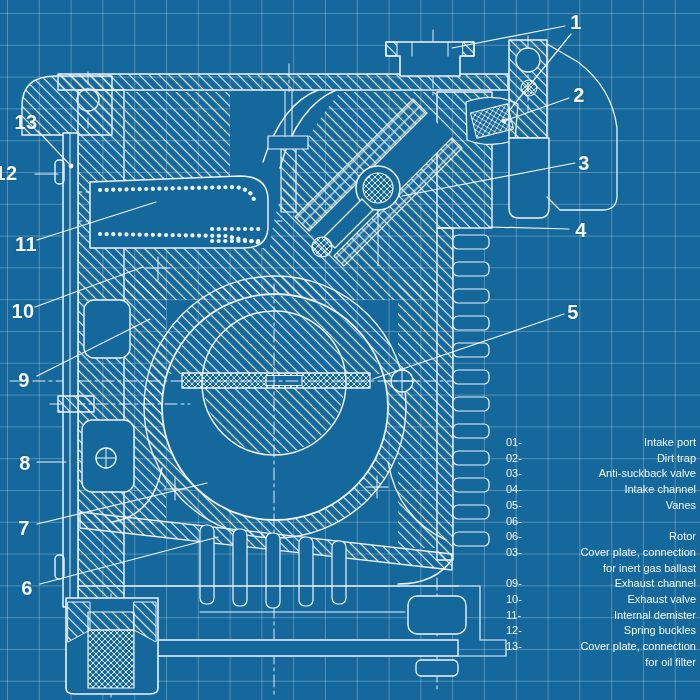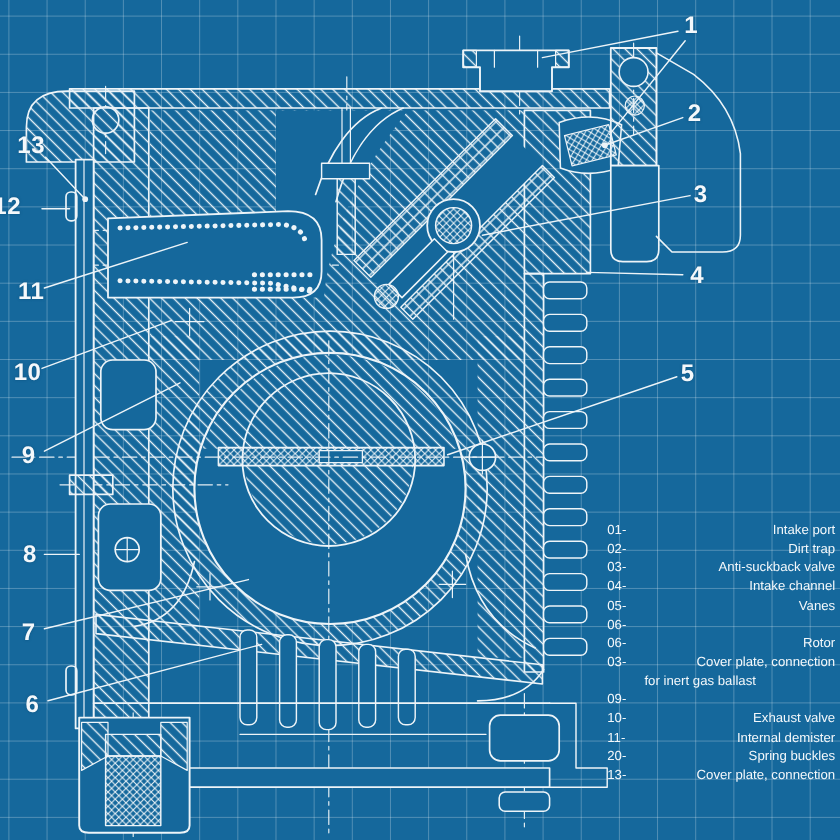--- a/index.html
+++ b/index.html
@@ -19,21 +19,21 @@
     color:#f4f8fb;font-size:20px;font-weight:700;letter-spacing:.5px;
     text-shadow:0 0 2px rgba(10,70,110,.7);
   }
   .legend{
     position:absolute;left:506px;top:435px;width:190px;
     color:#f4f8fb;font-size:11px;line-height:15.7px;
   }
   .legend-row{display:flex;}
   .legend-num{min-width:31px;}
   .legend-label{flex:1;text-align:right;}
-  .legend-cont{margin-left:31px;}
+  .legend-cont{margin-left:31px;text-align:right;}
 </style>
 </head>
 <body>
 
 <div class="blueprint">
 
 <svg width="700" height="700" viewBox="0 0 700 700">
   <defs>
     <pattern id="h1" width="7" height="7" patternUnits="userSpaceOnUse" patternTransform="rotate(-45)">
       <line x1="3.5" y1="0" x2="3.5" y2="7" stroke="#e8f1f6" stroke-width="1.15"></line>
@@ -275,32 +275,34 @@
     <span class="legend-num">06-</span>
     <span class="legend-label">Rotor</span>
   </div>
   <div class="legend-row">
     <span class="legend-num">03-</span>
     <span class="legend-label">Cover plate, connection</span>
   </div>
   <div class="legend-cont">for inert gas ballast</div>
   <div class="legend-row">
     <span class="legend-num">09-</span>
+    <span class="legend-label">Exhaust channel</span>
   </div>
   <div class="legend-row">
     <span class="legend-num">10-</span>
     <span class="legend-label">Exhaust valve</span>
   </div>
   <div class="legend-row">
     <span class="legend-num">11-</span>
     <span class="legend-label">Internal demister</span>
   </div>
   <div class="legend-row">
-    <span class="legend-num">20-</span>
+    <span class="legend-num">12-</span>
     <span class="legend-label">Spring buckles</span>
   </div>
   <div class="legend-row">
     <span class="legend-num">13-</span>
     <span class="legend-label">Cover plate, connection</span>
   </div>
+  <div class="legend-cont">for oil filter</div>
 </div>
 
 </div>
 
 </body></html>

